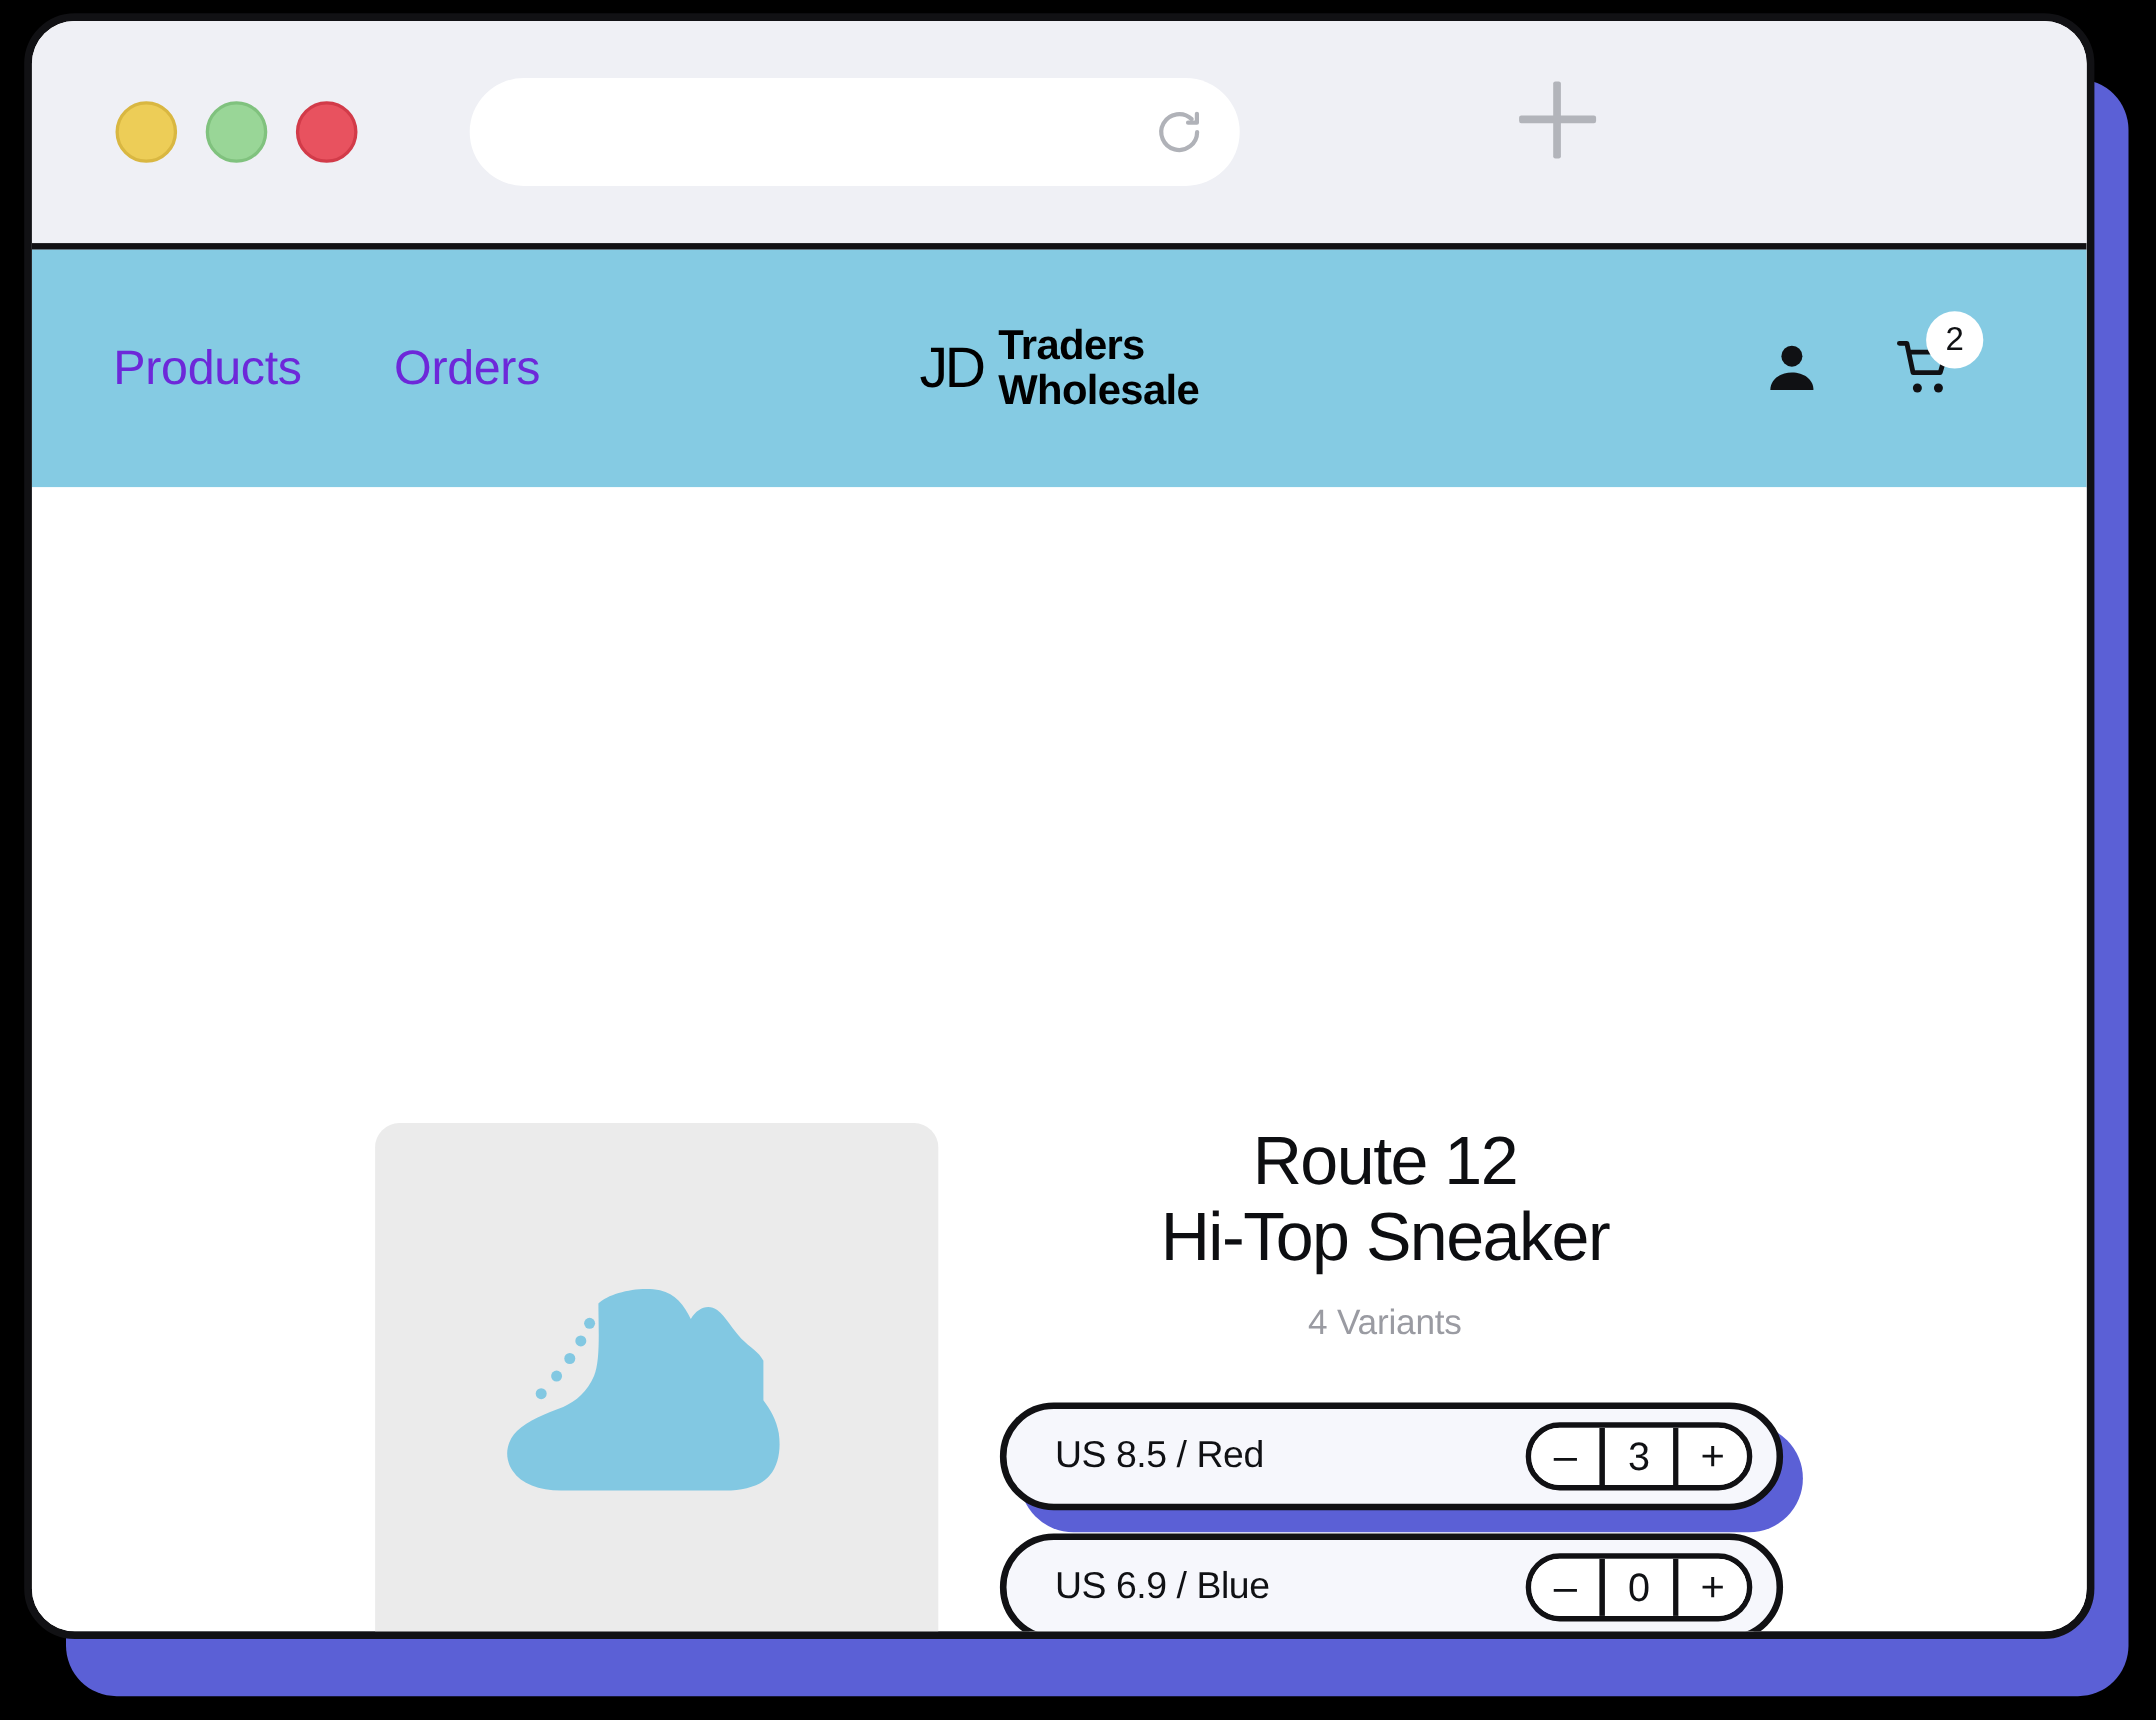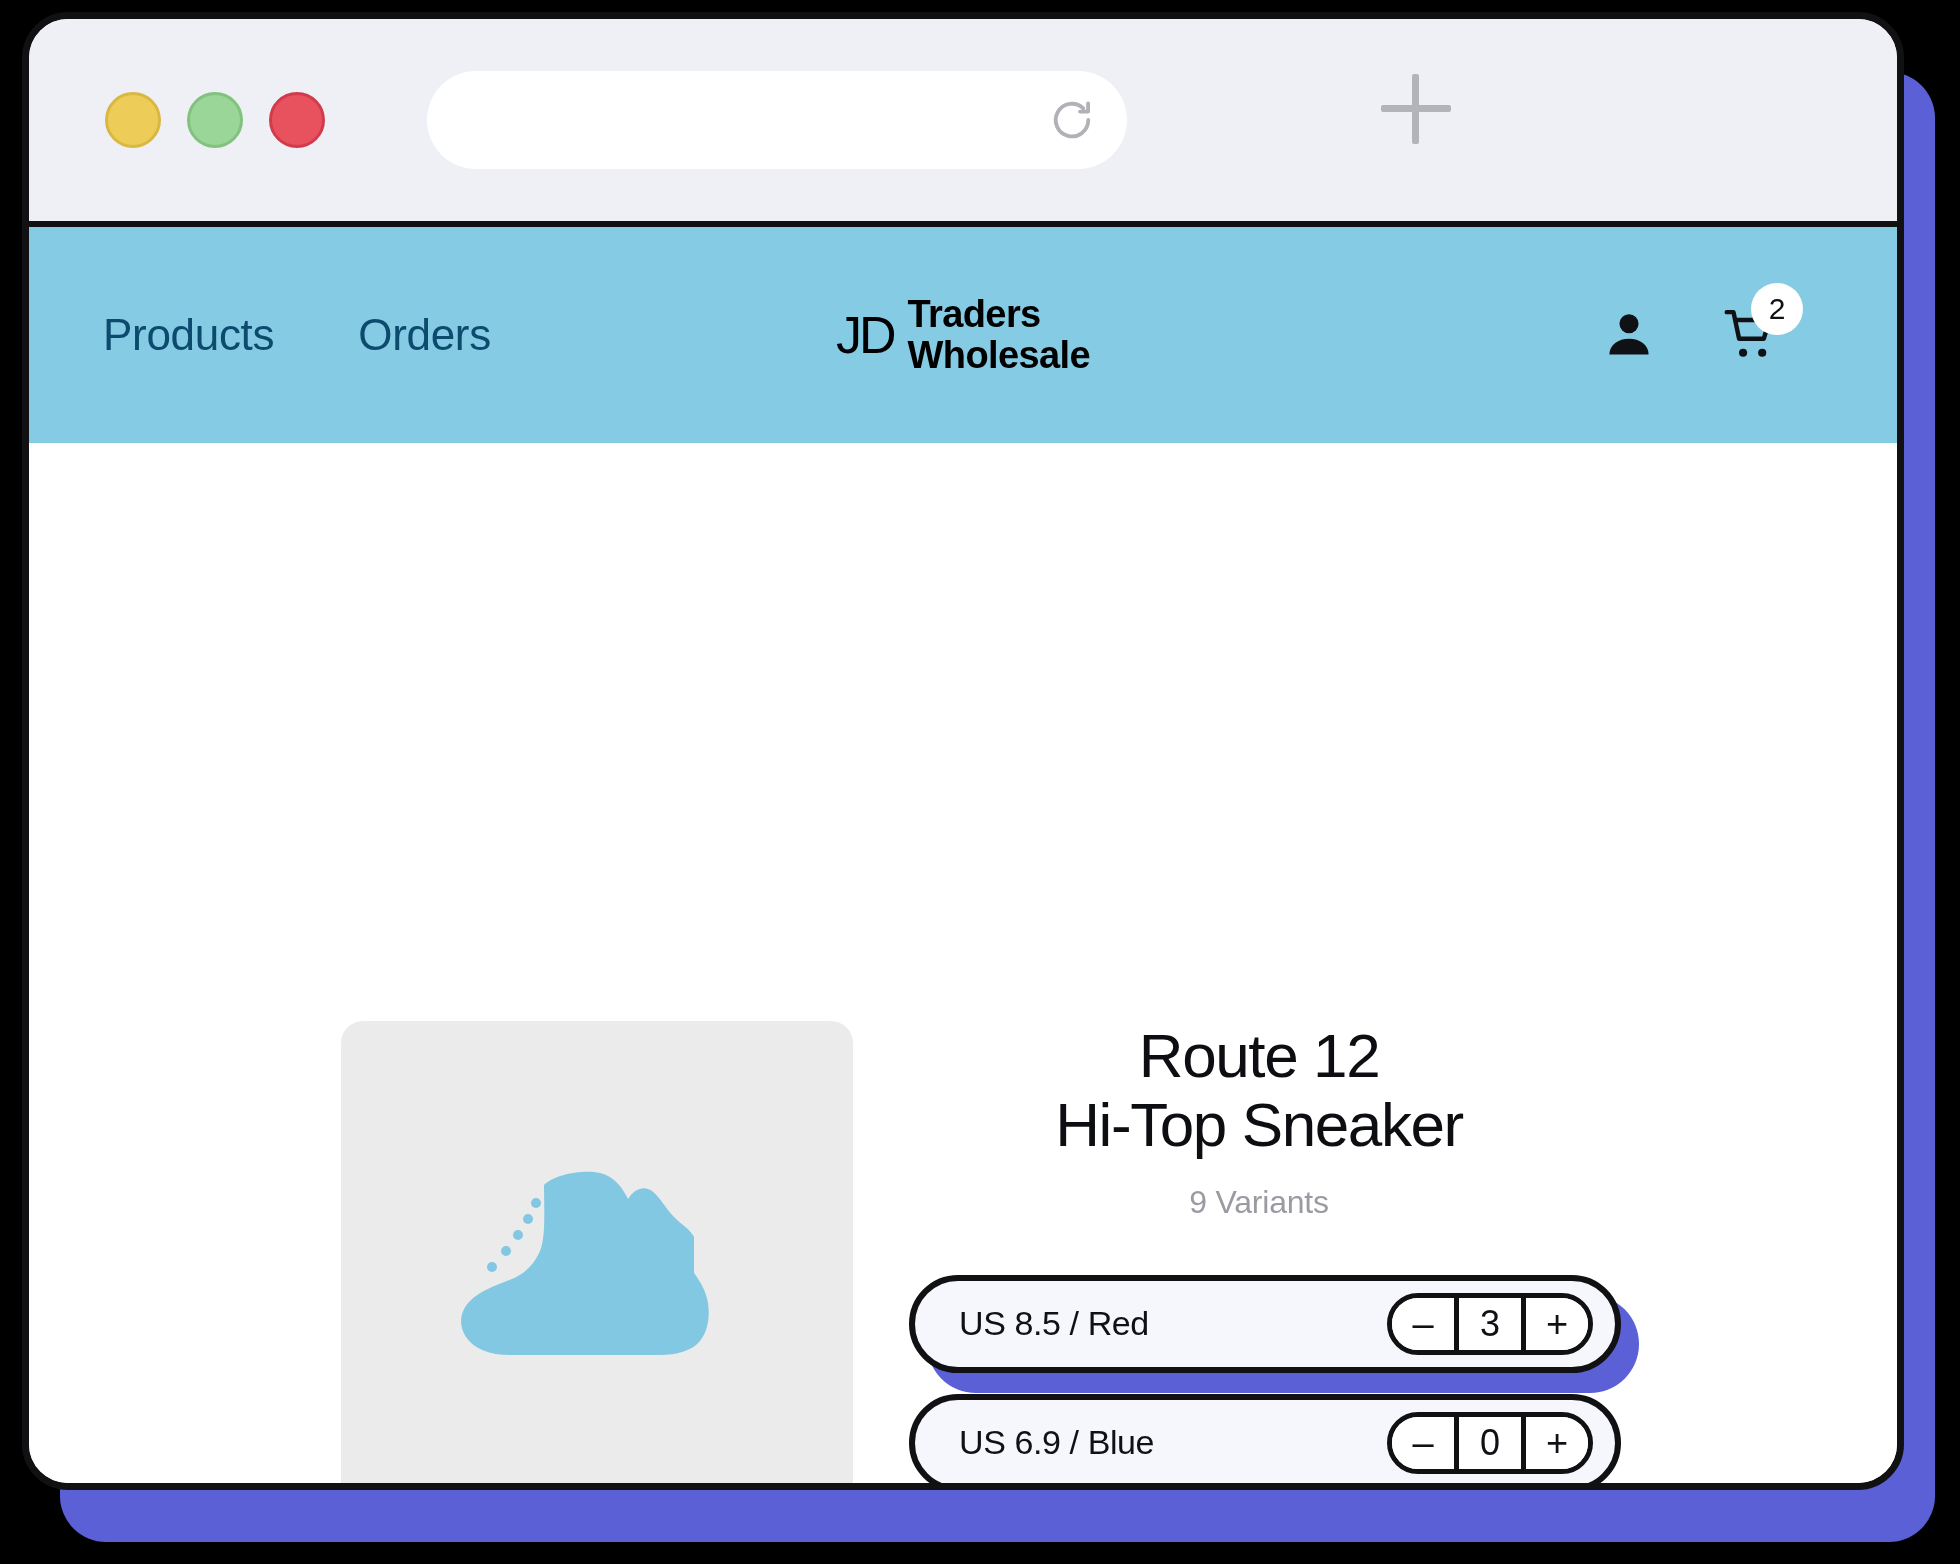--- a/index.html
+++ b/index.html
@@ -120,21 +120,21 @@
     align-items: center;
   }
 
   .nav-links {
     display: flex;
     gap: 84px;
     margin-left: 74px;
   }
   .nav-link {
     font-size: 44px;
-    color: #0c4a6e;
+    color: #6d28d9;
     letter-spacing: -0.3px;
     cursor: pointer;
     white-space: nowrap;
   }
 
   .brand {
     position: absolute;
     left: 50%;
     top: 50%;
     transform: translate(-50%, -50%);
@@ -411,21 +411,21 @@
           </span>
         </div>
 
       </div>
 
       <div class="details">
 
         <h1 class="product-title">Route 12
 Hi-Top Sneaker</h1>
 
-        <div class="variant-count">9 Variants</div>
+        <div class="variant-count">4 Variants</div>
 
         <div class="variant-list" id="variant-list">
             <div class="variant-row-wrap selected">
               <div class="row-shadow"></div>
               <div class="variant-row selected">
                 <div class="variant-label">US 8.5 / Red</div>
                 <div class="stepper">
                   <div class="step-btn">–</div>
                   <div class="step-value">3</div>
                   <div class="step-btn">+</div>

